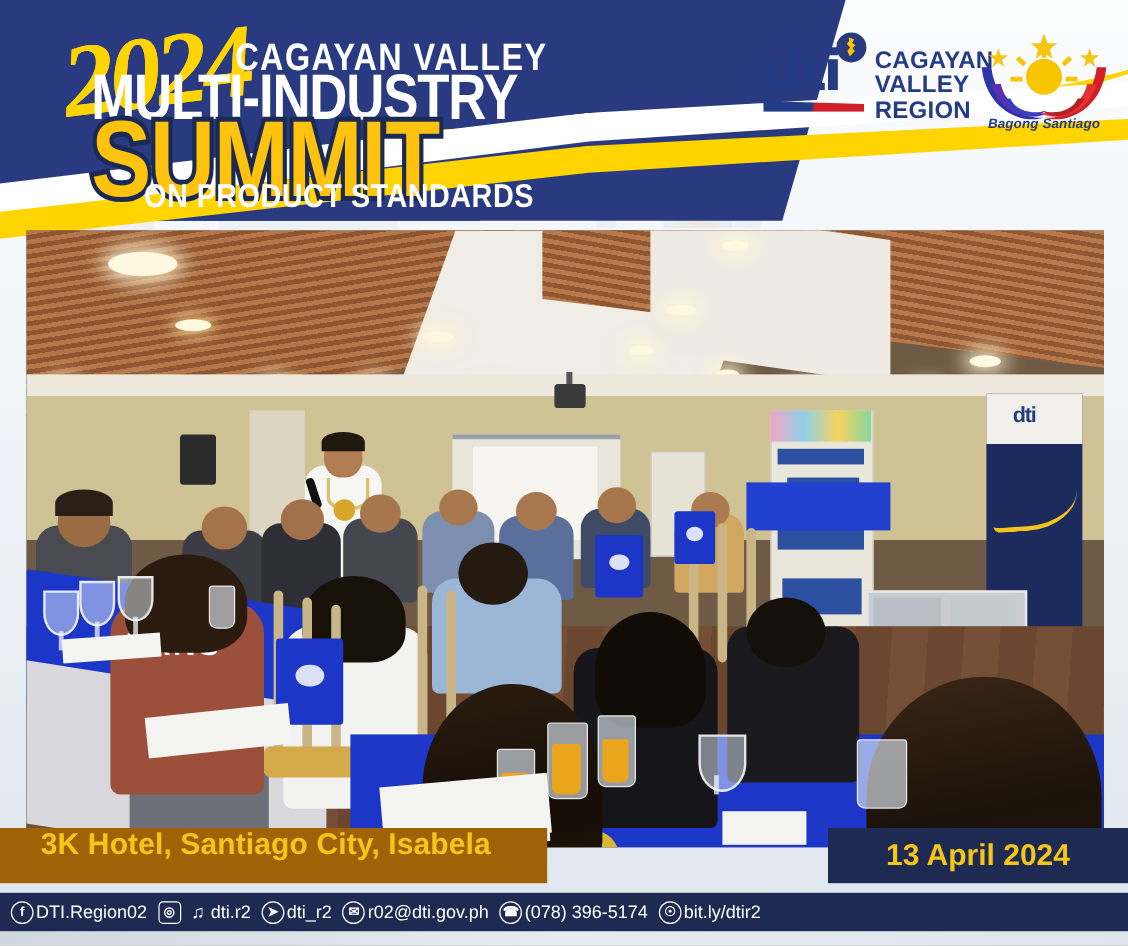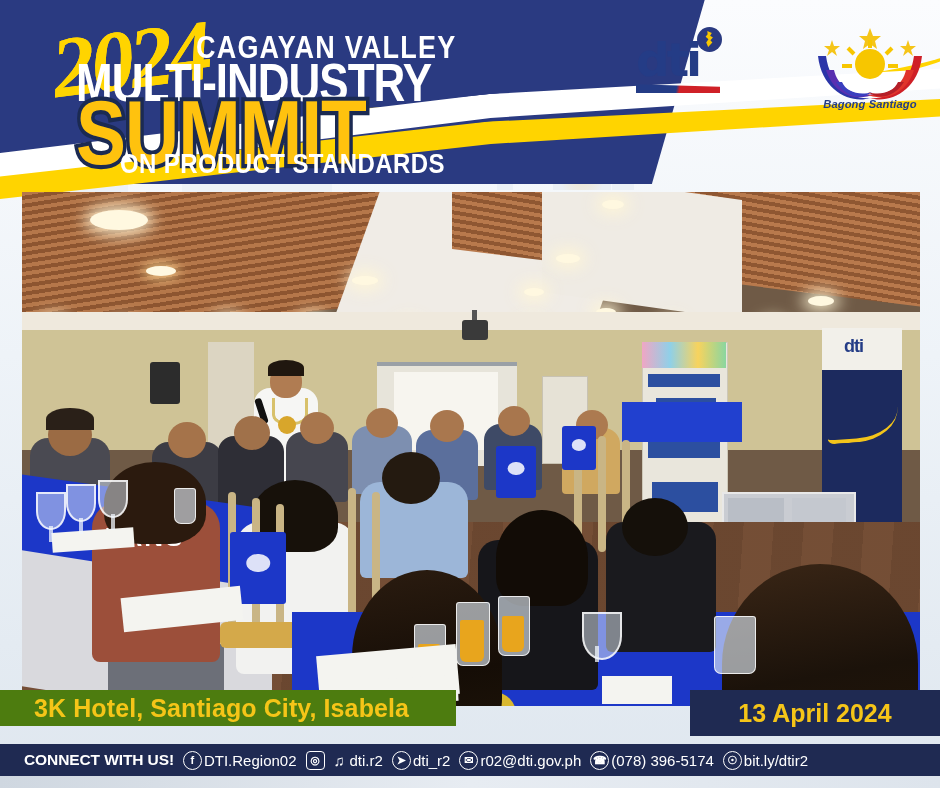--- a/index.html
+++ b/index.html
@@ -254,22 +254,22 @@
   
   .glass{position:absolute;background:rgba(230,240,250,.62);border:1px solid rgba(255,255,255,.8);border-radius:3px 3px 7px 7px;}
   .juice{position:absolute;background:#e8a51d;border-radius:2px 2px 6px 6px;}
   .goblet{position:absolute;width:26px;height:34px;border:2px solid rgba(255,255,255,.8);
     background:rgba(228,238,250,.5);border-radius:0 0 50% 50%;}
   .goblet::after{content:"";position:absolute;left:11px;top:32px;width:4px;height:16px;background:rgba(240,245,252,.75);}
   .paper{position:absolute;background:#f4f4f0;}
 
   
   .venue-bar{
-    position:absolute;left:0;top:690px;width:456px;height:36px;background:#4d7c0f;z-index:20;
-    display:flex;align-items:center;
+    position:absolute;left:0;top:690px;width:456px;height:46px;background:#a16207;z-index:20;
+    display:flex;align-items:flex-start;
   }
   .venue-txt{padding-left:34px;color:#f5c518;font-size:25px;font-weight:700;letter-spacing:.1px;white-space:nowrap;}
   .date-bar{
     position:absolute;left:690px;top:690px;width:250px;height:46px;background:#1f2a52;z-index:20;
     display:flex;align-items:center;justify-content:center;
   }
   .date-txt{color:#f5c518;font-size:25px;font-weight:700;white-space:nowrap;}
 
   
   .connect{
@@ -316,20 +316,25 @@
   <div class="cagayan">CAGAYAN VALLEY</div>
   <div class="multi">MULTI-INDUSTRY</div>
   <div class="summit">SUMMIT</div>
   <div class="onproduct">ON PRODUCT STANDARDS</div>
 
   <div class="dti-block">
     <div class="dti-mark">
       <div class="dti-word">dti</div>
       <div class="dti-globe"></div>
       <div class="dti-rule"></div>
+    </div>
+    <div class="dti-lines">
+      <div>CAGAYAN</div>
+      <div>VALLEY</div>
+      <div>REGION</div>
     </div>
   </div>
 
   <div class="bp">
     <svg width="116" height="80" viewBox="0 0 116 80">
       <g fill="#f5c518">
         <polygon points="58,2 61,10 69,10 63,15 65,23 58,18 51,23 53,15 47,10 55,10"></polygon>
         <polygon points="20,14 22,20 28,20 23,24 25,30 20,26 15,30 17,24 12,20 18,20"></polygon>
         <polygon points="96,14 98,20 104,20 99,24 101,30 96,26 91,30 93,24 88,20 94,20"></polygon>
       </g>
@@ -491,21 +496,20 @@
   <div class="venue-bar">
     <div class="venue-txt">3K Hotel,  Santiago City, Isabela</div>
   </div>
   <div class="date-bar">
     <div class="date-txt">13 April 2024</div>
   </div>
 
   <div class="strip-bottom"></div>
 
   <div class="connect">
-    <div class="connect-lbl">CONNECT WITH US!</div>
 
     <div class="sitem">
       <span class="ico">f</span>
       <span>DTI.Region02</span>
     </div>
 
     <div class="sitem">
       <span class="ico sq">◎</span>
     </div>
 

